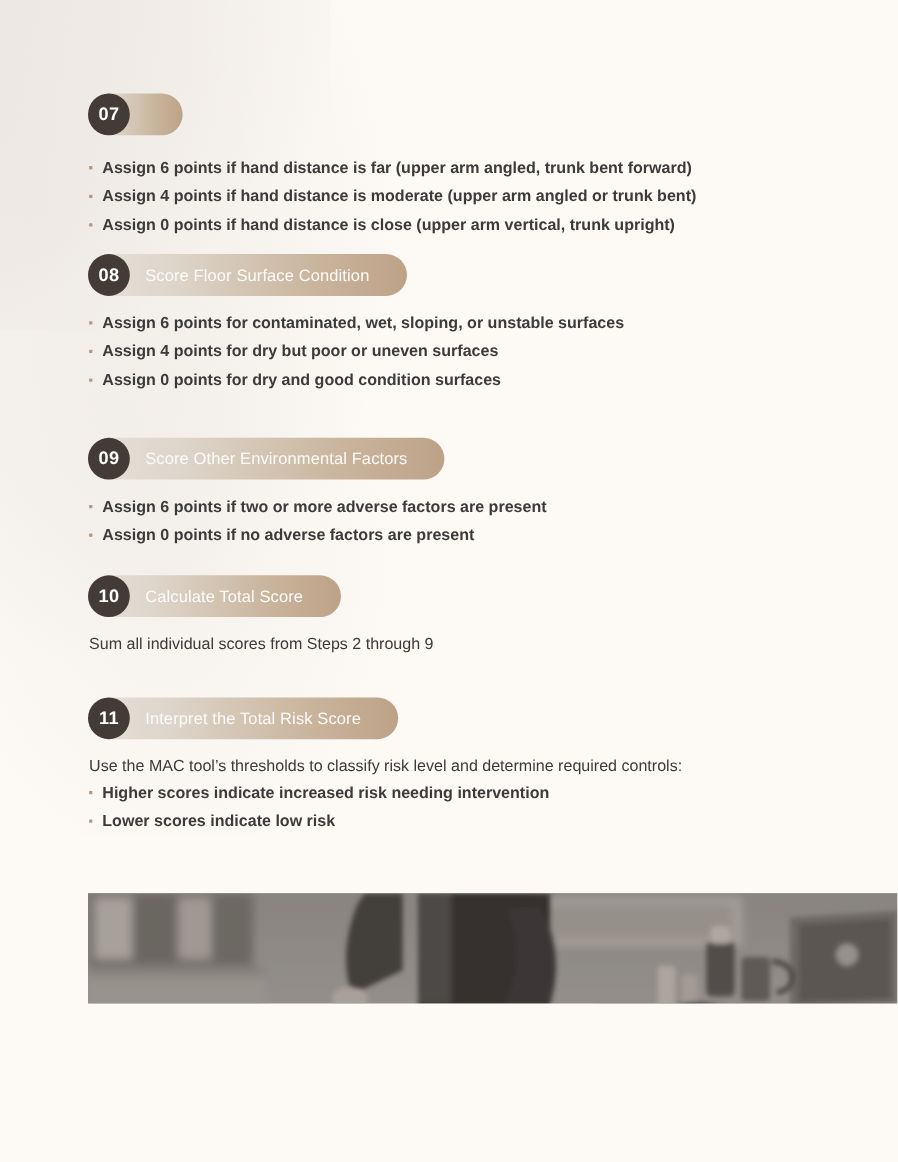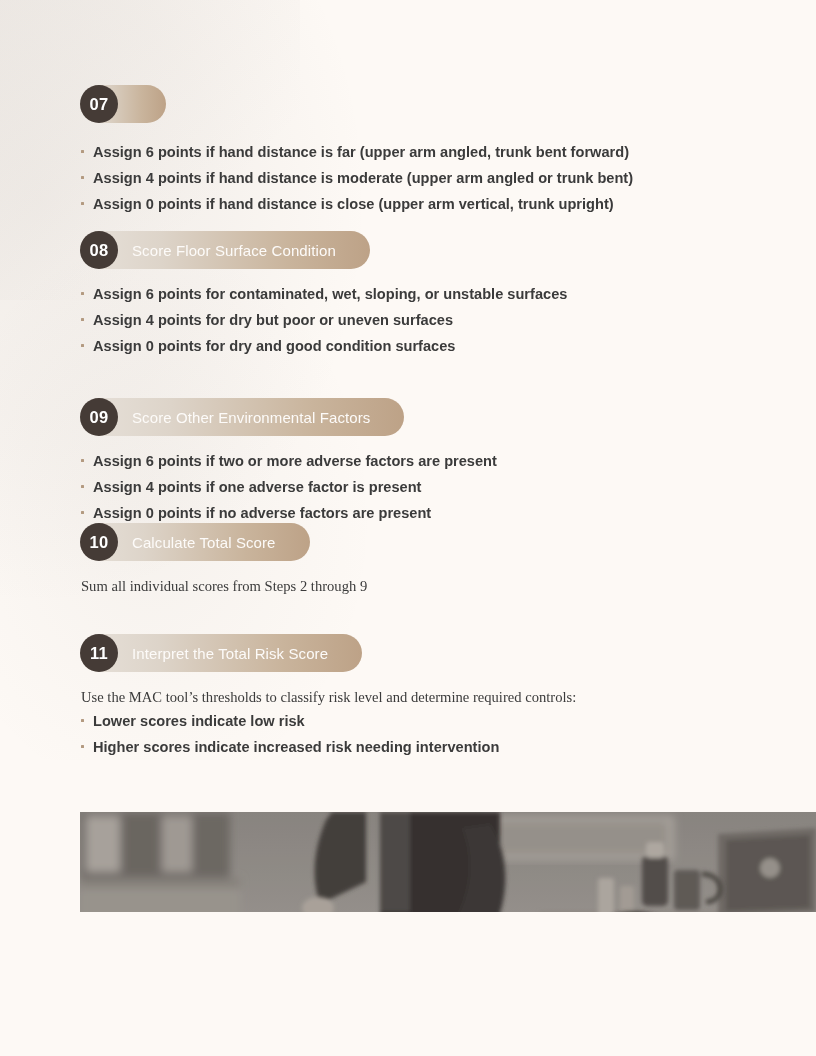--- a/index.html
+++ b/index.html
@@ -60,21 +60,20 @@
     letter-spacing:0.1px;
     white-space:nowrap;
   }
 
   .body { margin-top:15px; }
   .lead {
     font-size:14.6px;
     color:#3b3b3b;
     line-height:1.42;
     margin-left:1px;
-    font-family:Liberation Serif, serif;
   }
   ul.bullets { list-style:none; margin-top:2px; }
   ul.bullets li {
     position:relative;
     font-size:14.6px;
     color:#3b3b3b;
     line-height:1.43;
     padding-left:13px;
     margin-bottom:5px;
     white-space:nowrap;
@@ -150,21 +149,20 @@
     </div>
 
     <div class="step" style="top:398px;">
       <div class="pill">
         <div class="badge">09</div>
         <div class="pill-title">Score Other Environmental Factors</div>
       </div>
       <div class="body">
         <ul class="bullets">
           <li>Assign 6 points if two or more adverse factors are present</li>
-          <li>Assign 4 points if one adverse factor is present</li>
           <li>Assign 0 points if no adverse factors are present</li>
         </ul>
       </div>
     </div>
 
     <div class="step" style="top:523px;">
       <div class="pill">
         <div class="badge">10</div>
         <div class="pill-title">Calculate Total Score</div>
       </div>
@@ -174,22 +172,22 @@
     </div>
 
     <div class="step" style="top:634px;">
       <div class="pill">
         <div class="badge">11</div>
         <div class="pill-title">Interpret the Total Risk Score</div>
       </div>
       <div class="body">
         <div class="lead">Use the MAC tool’s thresholds to classify risk level and determine required controls:</div>
         <ul class="bullets" style="margin-top:3px;">
+          <li>Higher scores indicate increased risk needing intervention</li>
           <li>Lower scores indicate low risk</li>
-          <li>Higher scores indicate increased risk needing intervention</li>
         </ul>
       </div>
     </div>
 
   </div>
 
   <div class="photo">
     <svg viewBox="0 0 736 217" preserveAspectRatio="none">
       <defs>
         <linearGradient id="wallg" x1="0" y1="0" x2="0" y2="1">

